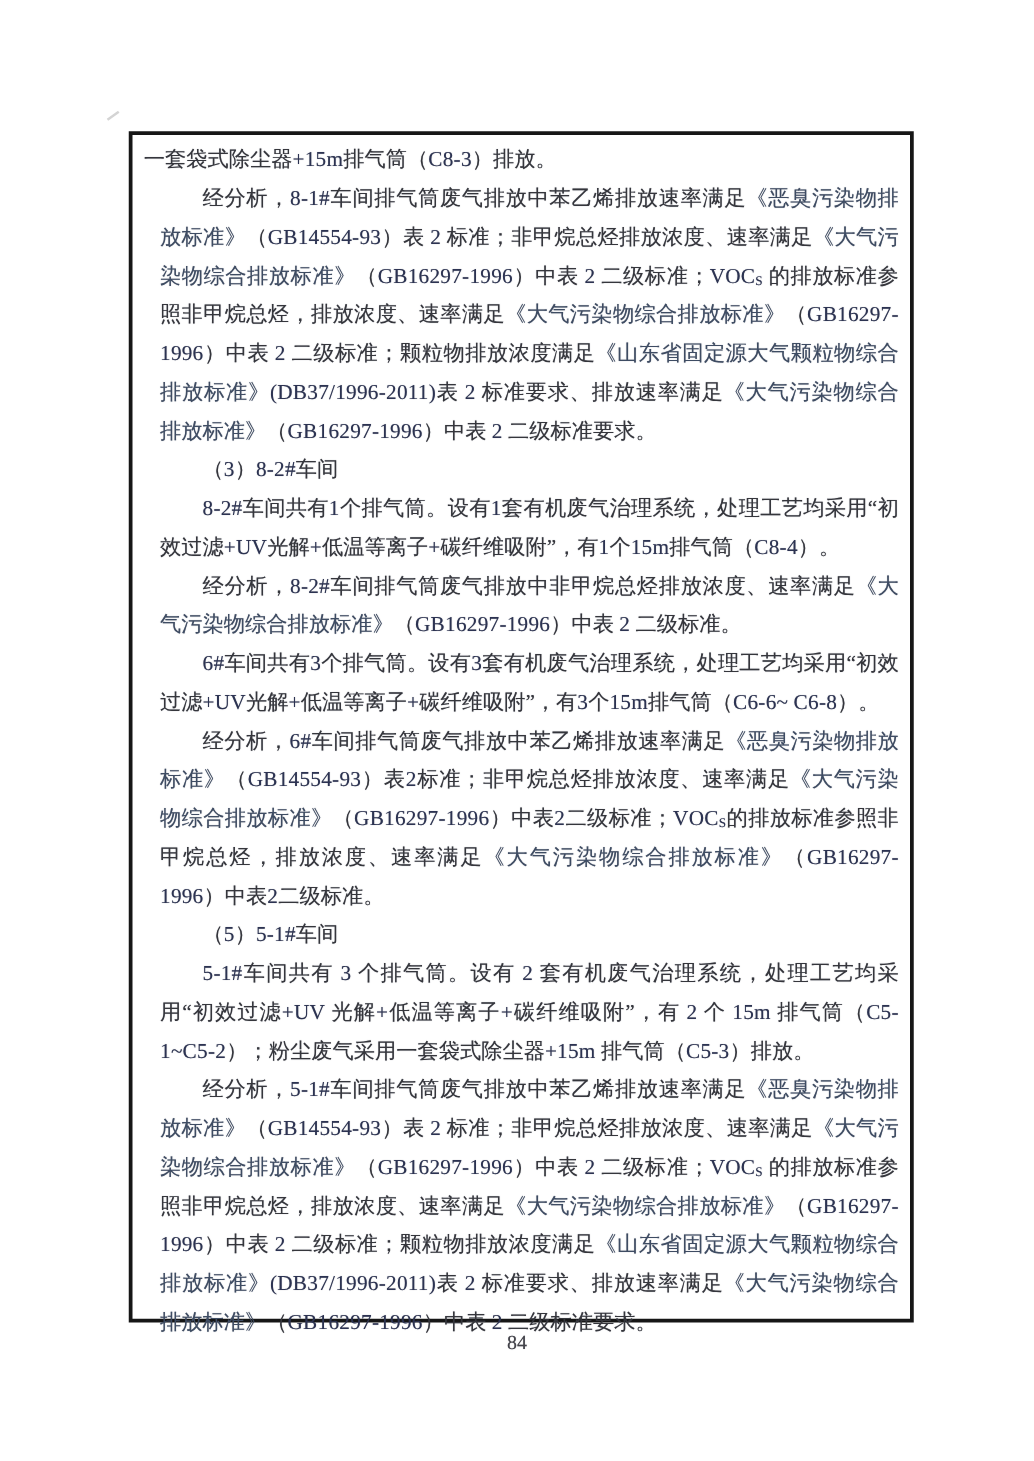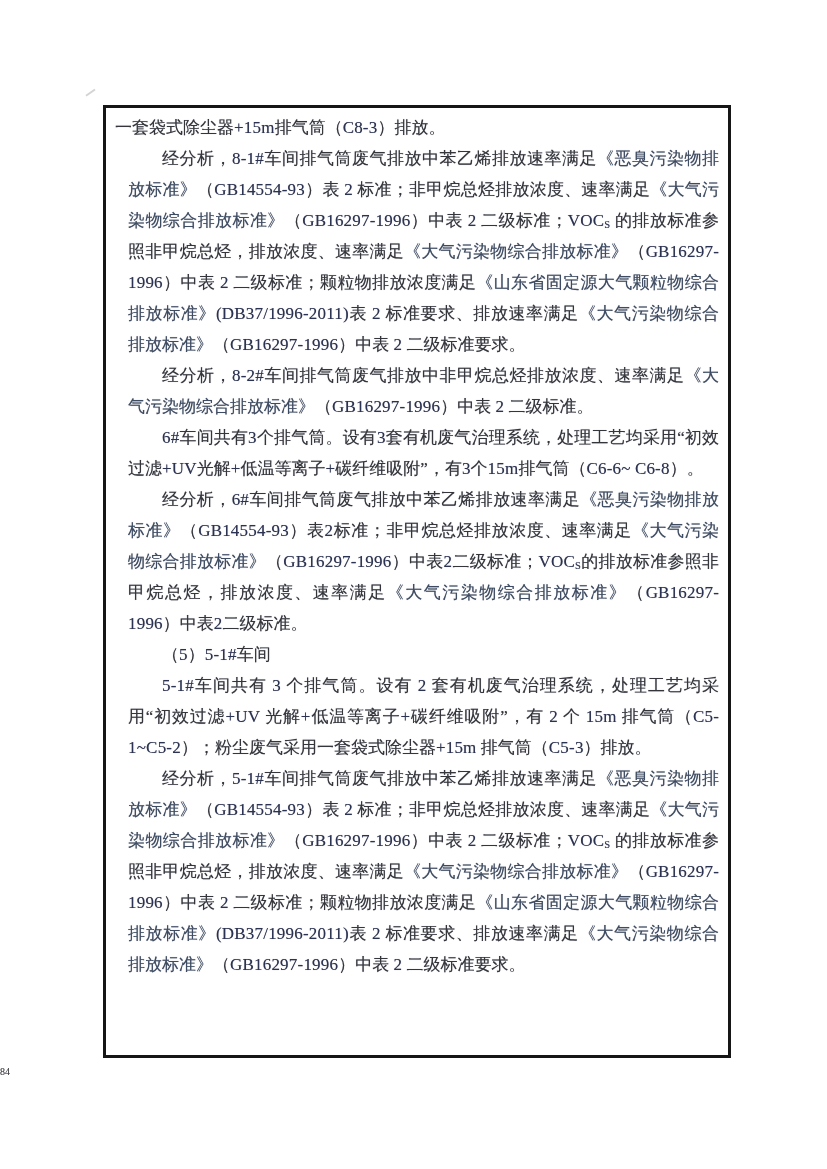--- a/index.html
+++ b/index.html
@@ -64,34 +64,37 @@
   .doc-body sub {
     font-size: 0.62em;
     vertical-align: -0.18em;
     line-height: 0;
   }
   .footer {
     position: absolute;
     left: 0;
     top: 1066px;
     width: 827px;
-    font-size: 10px;
+    text-align: center;
+    font-size: 16px;
     color: #43434a;
     text-shadow: 0 0 0.6px rgba(70, 70, 80, 0.5);
   }
 </style>
 </head>
 <body>
 
 <div class="page">
   <div class="scan-artifact"></div>
   <div class="frame">
     <div class="doc-body">
         <p>一套袋式除尘器<span class="l">+15m</span>排气筒（<span class="l">C8-3</span>）排放。</p>
         <p class="indent">经分析，<span class="l">8-1#</span>车间排气筒废气排放中苯乙烯排放速率满足<span class="t">《恶臭污染物排放标准》</span>（<span class="l">GB14554-93</span>）表 <span class="l">2</span> 标准；非甲烷总烃排放浓度、速率满足<span class="t">《大气污染物综合排放标准》</span>（<span class="l">GB16297-1996</span>）中表 <span class="l">2</span> 二级标准；<span class="l">VOC<sub>S</sub></span> 的排放标准参照非甲烷总烃，排放浓度、速率满足<span class="t">《大气污染物综合排放标准》</span>（<span class="l">GB16297-1996</span>）中表 <span class="l">2</span> 二级标准；颗粒物排放浓度满足<span class="t">《山东省固定源大气颗粒物综合排放标准》</span><span class="l">(DB37/1996-2011)</span>表 <span class="l">2</span> 标准要求、排放速率满足<span class="t">《大气污染物综合排放标准》</span>（<span class="l">GB16297-1996</span>）中表 <span class="l">2</span> 二级标准要求。</p>
+        <p class="indent">（<span class="l">3</span>）<span class="l">8-2#</span>车间</p>
+        <p class="indent"><span class="l">8-2#</span>车间共有<span class="l">1</span>个排气筒。设有<span class="l">1</span>套有机废气治理系统，处理工艺均采用“初效过滤<span class="l">+UV</span>光解<span class="l">+</span>低温等离子<span class="l">+</span>碳纤维吸附”，有<span class="l">1</span>个<span class="l">15m</span>排气筒（<span class="l">C8-4</span>）。</p>
         <p class="indent">经分析，<span class="l">8-2#</span>车间排气筒废气排放中非甲烷总烃排放浓度、速率满足<span class="t">《大气污染物综合排放标准》</span>（<span class="l">GB16297-1996</span>）中表 <span class="l">2</span> 二级标准。</p>
         <p class="indent"><span class="l">6#</span>车间共有<span class="l">3</span>个排气筒。设有<span class="l">3</span>套有机废气治理系统，处理工艺均采用“初效过滤<span class="l">+UV</span>光解<span class="l">+</span>低温等离子<span class="l">+</span>碳纤维吸附”，有<span class="l">3</span>个<span class="l">15m</span>排气筒（<span class="l">C6-6~</span> <span class="l">C6-8</span>）。</p>
         <p class="indent">经分析，<span class="l">6#</span>车间排气筒废气排放中苯乙烯排放速率满足<span class="t">《恶臭污染物排放标准》</span>（<span class="l">GB14554-93</span>）表<span class="l">2</span>标准；非甲烷总烃排放浓度、速率满足<span class="t">《大气污染物综合排放标准》</span>（<span class="l">GB16297-1996</span>）中表<span class="l">2</span>二级标准；<span class="l">VOC<sub>S</sub></span>的排放标准参照非甲烷总烃，排放浓度、速率满足<span class="t">《大气污染物综合排放标准》</span>（<span class="l">GB16297-1996</span>）中表<span class="l">2</span>二级标准。</p>
         <p class="indent">（<span class="l">5</span>）<span class="l">5-1#</span>车间</p>
         <p class="indent"><span class="l">5-1#</span>车间共有 <span class="l">3</span> 个排气筒。设有 <span class="l">2</span> 套有机废气治理系统，处理工艺均采用“初效过滤<span class="l">+UV</span> 光解<span class="l">+</span>低温等离子<span class="l">+</span>碳纤维吸附”，有 <span class="l">2</span> 个 <span class="l">15m</span> 排气筒（<span class="l">C5-1~C5-2</span>）；粉尘废气采用一套袋式除尘器<span class="l">+15m</span> 排气筒（<span class="l">C5-3</span>）排放。</p>
         <p class="indent">经分析，<span class="l">5-1#</span>车间排气筒废气排放中苯乙烯排放速率满足<span class="t">《恶臭污染物排放标准》</span>（<span class="l">GB14554-93</span>）表 <span class="l">2</span> 标准；非甲烷总烃排放浓度、速率满足<span class="t">《大气污染物综合排放标准》</span>（<span class="l">GB16297-1996</span>）中表 <span class="l">2</span> 二级标准；<span class="l">VOC<sub>S</sub></span> 的排放标准参照非甲烷总烃，排放浓度、速率满足<span class="t">《大气污染物综合排放标准》</span>（<span class="l">GB16297-1996</span>）中表 <span class="l">2</span> 二级标准；颗粒物排放浓度满足<span class="t">《山东省固定源大气颗粒物综合排放标准》</span><span class="l">(DB37/1996-2011)</span>表 <span class="l">2</span> 标准要求、排放速率满足<span class="t">《大气污染物综合排放标准》</span>（<span class="l">GB16297-1996</span>）中表 <span class="l">2</span> 二级标准要求。</p>
       </div>
   </div>
   <div class="footer">84</div>
 </div>

